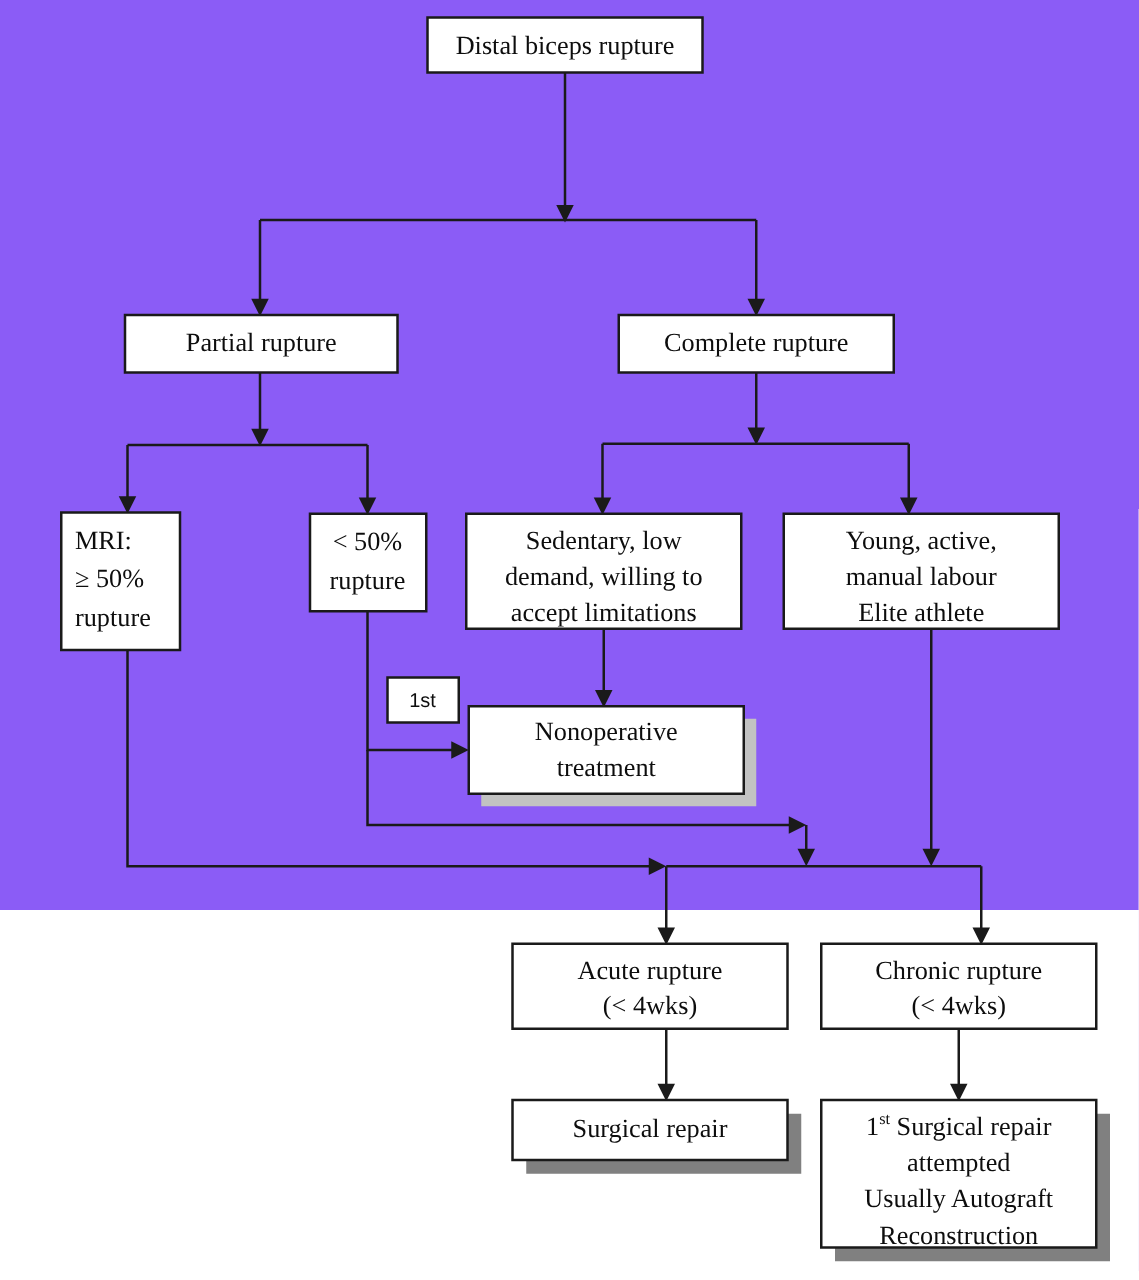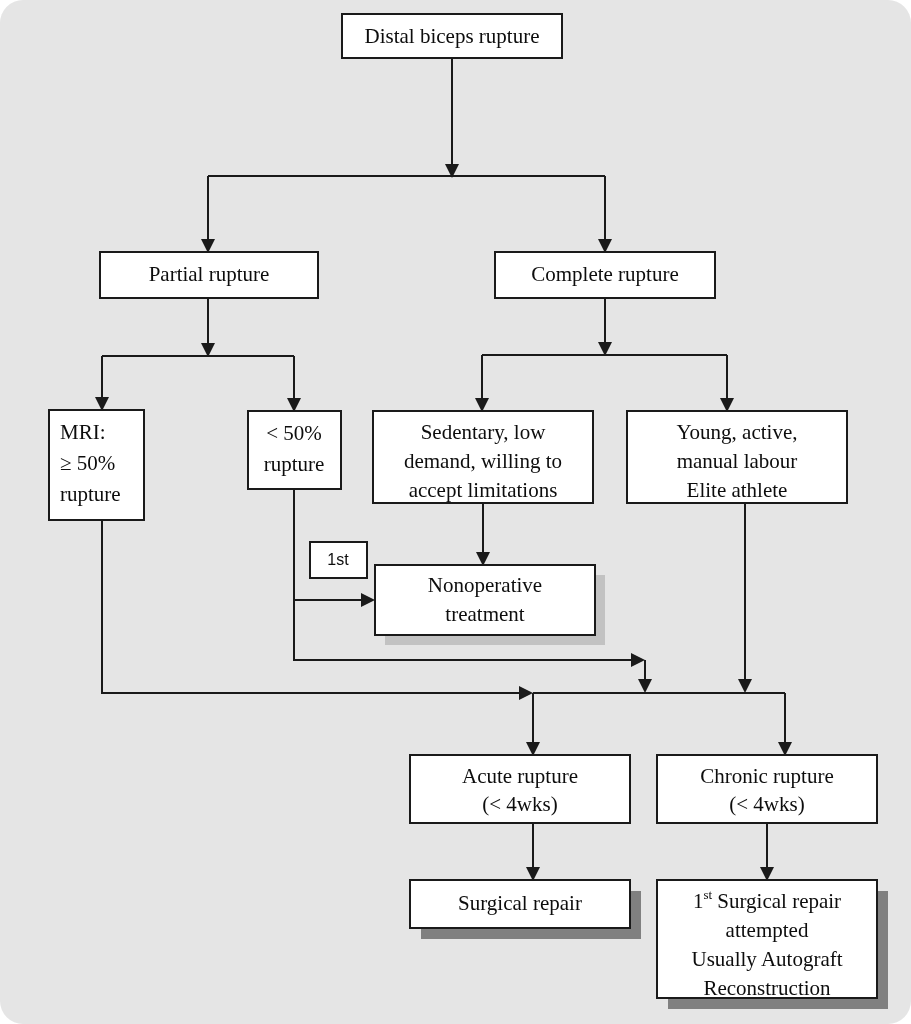--- a/index.html
+++ b/index.html
@@ -10,23 +10,22 @@
   }
   body {
     width: 911px;
     height: 1024px;
     overflow: hidden;
     font-family: "Liberation Serif", "DejaVu Serif", serif;
   }
   #flowchart-root {
     position: relative;
     width: 911px;
-    height: 1024px;
-    background: #e5e5e5;
-    border-radius: 23px;
+    height: 728px;
+    background: #8b5cf6;
   }
   svg.chart-svg {
     position: absolute;
     top: 0;
     left: 0;
     width: 911px;
     height: 1024px;
     display: block;
   }
   .node-box {

